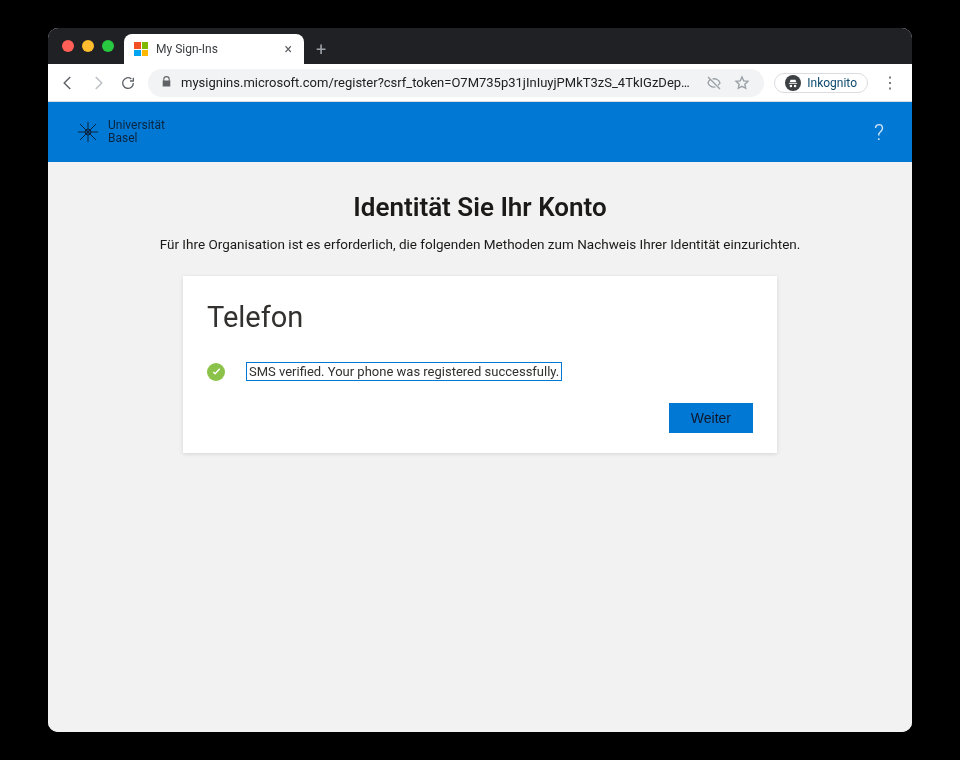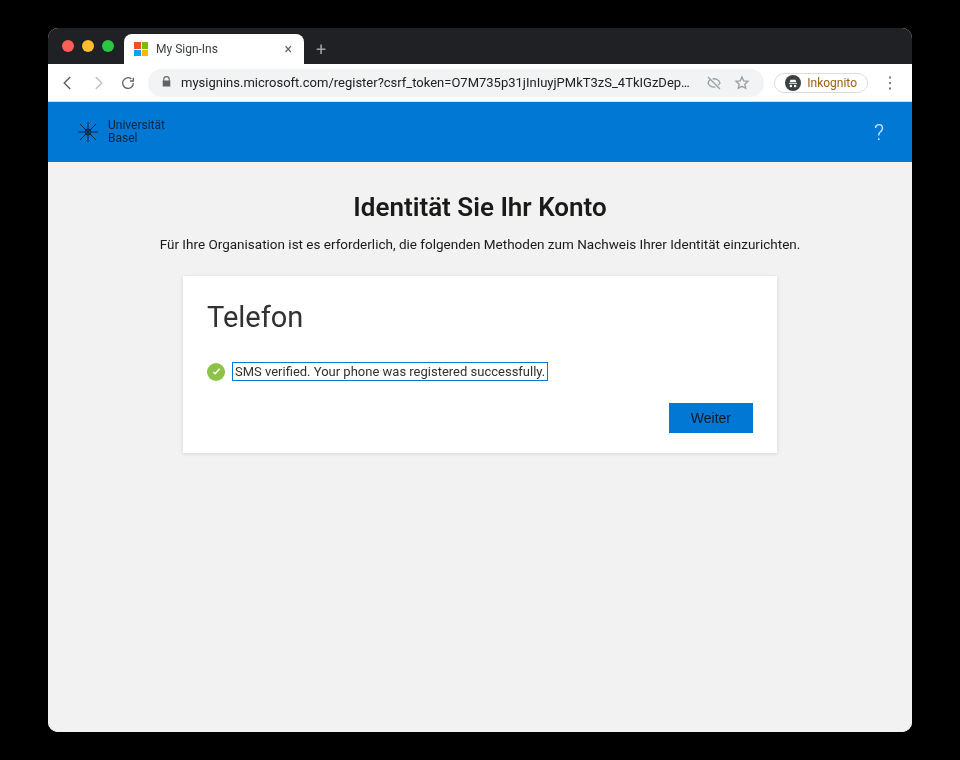--- a/index.html
+++ b/index.html
@@ -86,21 +86,21 @@
     font-size:13px;
     color:#202124;
     gap:8px;
     overflow:hidden;
   }
   .omnibox .lock { color:#5f6368; }
   .omnibox .url { flex:1; white-space:nowrap; overflow:hidden; text-overflow:ellipsis; }
   .incog-chip {
     display:flex; align-items:center; gap:6px;
     background:#fff; border:1px solid #dadce0; border-radius:14px;
-    height:20px; padding:0 10px; font-size:12px; color:#a16207;
+    height:20px; padding:0 10px; font-size:12px; color:#0c4a6e;
   }
   .incog-chip .hat {
     width:16px; height:16px; background:#3c4043; border-radius:50%;
     display:flex; align-items:center; justify-content:center; color:#fff;
   }
   .kebab { color:#5f6368; font-size:16px; padding:0 4px; }
   .page { background:#f2f2f2; height:calc(100% - 36px - 38px); position:relative; }
   .brandbar {
     background:#0078d4;
     height:60px;
@@ -117,21 +117,21 @@
   .content { padding:30px 0 0 0; display:flex; flex-direction:column; align-items:center; }
   .h1 { font-size:26px; font-weight:600; color:#1b1a19; margin-bottom:14px;}
   .sub { font-size:13.5px; color:#1b1a19; margin-bottom:24px; text-align:center;}
   .card {
     background:#fff;
     width:594px;
     box-shadow:0 1px 4px rgba(0,0,0,0.12);
     padding:24px 24px 20px 24px;
   }
   .card-h { font-size:29px; font-weight:400; color:#323130; margin-bottom:28px;}
-  .status-row { display:flex; align-items:center; gap:7px;}
+  .status-row { display:flex; align-items:center; gap:21px;}
   .check {
     width:18px; height:18px; border-radius:50%; background:#8bc34a;
     display:flex; align-items:center; justify-content:center; flex-shrink:0;
   }
   .check svg { width:11px; height:11px; }
   .status-text {
     font-size:13px; color:#323130;
     border:1px solid #0078d4; padding:1px 2px;
   }
   .actions { display:flex; justify-content:flex-end; margin-top:22px;}

